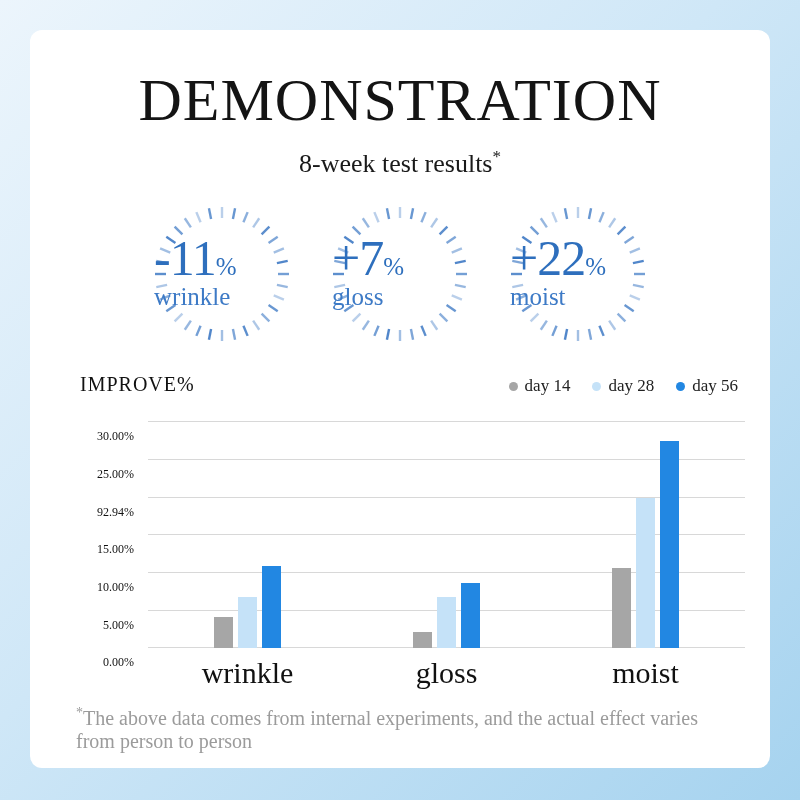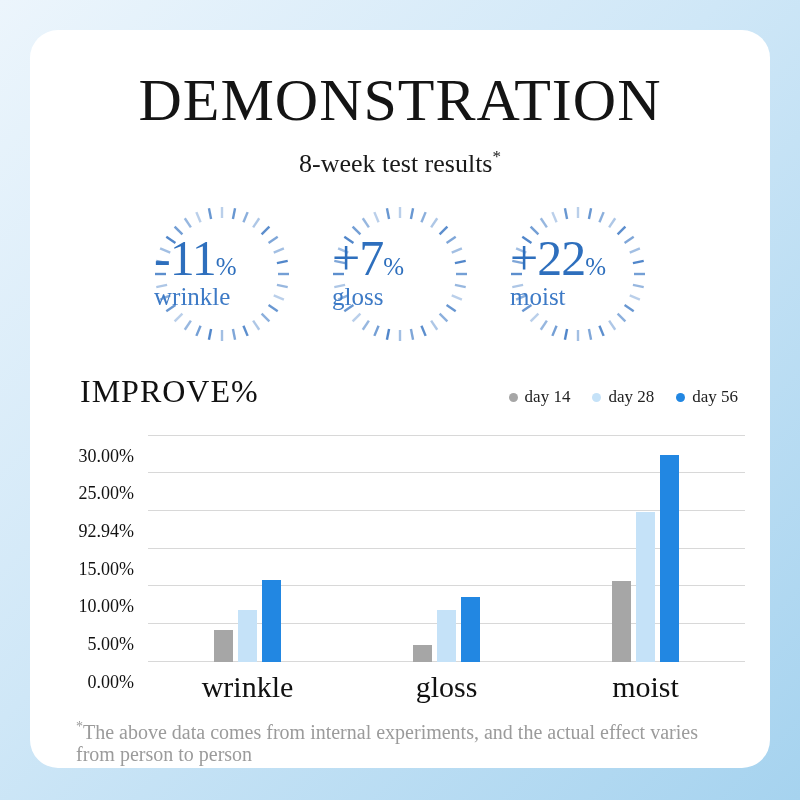--- a/index.html
+++ b/index.html
@@ -4,21 +4,21 @@
 <style>
   html,body{margin:0;padding:0;}
   body{
     width:800px;height:800px;
     font-family:"Liberation Serif","DejaVu Serif",serif;
     background:linear-gradient(135deg,#ecf5fc 0%,#cfe7f7 45%,#a6d3ef 100%);
     overflow:hidden;
   }
   .card{
     position:absolute;left:30px;top:30px;width:740px;height:738px;
-    background:#ffffff;border-radius:28px;box-sizing:border-box;
+    background:#ffffff;border-radius:12px;box-sizing:border-box;
   }
   .title{
     margin:40px 0 0;text-align:center;
     font-size:60px;font-weight:500;letter-spacing:1px;color:#141414;line-height:1;
   }
   .subtitle{
     margin-top:18px;text-align:center;font-size:26px;color:#1a1a1a;line-height:1;
   }
   .subtitle sup{font-size:17px;}
   
@@ -31,31 +31,31 @@
     position:absolute;left:0;top:0;width:100%;height:100%;
     display:flex;flex-direction:column;align-items:flex-start;justify-content:center;
   }
   .badge-value{font-size:50px;line-height:.9;color:#2e6fbd;letter-spacing:-1px;}
   .badge-unit{font-size:25px;letter-spacing:0;}
   .badge-label{font-size:25px;color:#3d7ac6;line-height:1.1;margin-top:2px;}
   
   .chart-header{
     margin:28px 32px 0 50px;display:flex;justify-content:space-between;align-items:baseline;
   }
-  .axis-title{font-size:32px;color:#111;letter-spacing:1px;}
+  .axis-title{font-size:20px;color:#111;letter-spacing:1px;}
   .legend{display:flex;gap:22px;align-items:center;}
   .legend-item{display:flex;align-items:center;gap:7px;}
   .legend-dot{width:9px;height:9px;border-radius:50%;}
   .legend-label{font-size:17px;color:#222;}
   
   .chart-area{position:relative;margin:26px 25px 0 118px;height:226px;}
   .gridline{position:absolute;left:0;right:0;height:1px;background:#d8d8d8;}
   .ylabel{
     position:absolute;right:100%;margin-right:14px;width:90px;text-align:right;
-    font-size:18px;color:#111;transform:translateY(50%);white-space:nowrap;
+    font-size:12px;color:#111;transform:translateY(50%);white-space:nowrap;
   }
   .groups{position:absolute;left:0;right:0;top:0;bottom:0;display:flex;justify-content:space-around;}
   .bar-group{display:flex;align-items:flex-end;gap:5px;height:100%;}
   .bar{width:19px;}
   .xlabels{display:flex;margin:8px 25px 0 118px;}
   .xlabel{flex:1;text-align:center;font-size:30px;color:#111;line-height:1.1;}
   
   .footnote{
     margin:16px 56px 0 46px;font-size:20px;color:#9b9b9b;line-height:1.15;
   }

